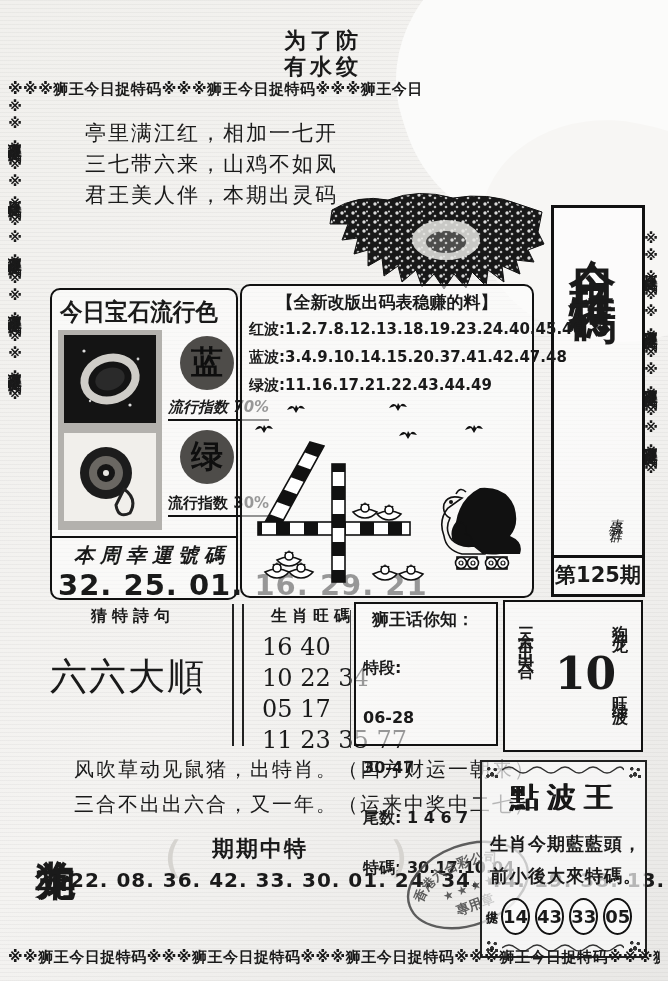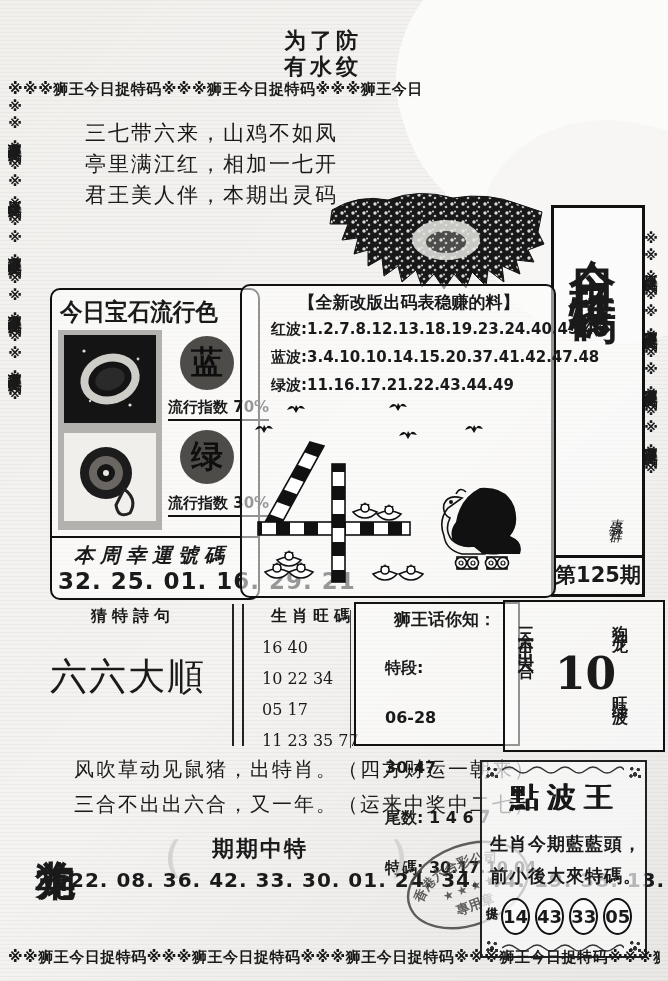--- a/index.html
+++ b/index.html
@@ -12,43 +12,43 @@
     border-radius:50% 40% 55% 60%;transform:rotate(-18deg);}
   .swoosh2{position:absolute;left:480px;top:120px;width:260px;height:220px;background:#f7f6f4;
     border-radius:55% 45% 50% 50%;transform:rotate(12deg);}
   .abs{position:absolute;}
   .serif{font-family:"DejaVu Serif","Liberation Serif",serif;}
   .vtext{writing-mode:vertical-rl;text-orientation:upright;}
   .edge{font-size:14px;font-weight:bold;letter-spacing:1px;line-height:1;}
   .hstrip{font-size:15px;font-weight:bold;letter-spacing:0.5px;white-space:nowrap;overflow:hidden;}
   .topnote{font-size:22px;font-weight:bold;letter-spacing:4px;}
   .poem{font-size:21px;line-height:31px;letter-spacing:2px;white-space:nowrap;}
-  .box{border:2px solid #111;background:rgba(255,255,255,0.55);padding-left:22px;}
+  .box{border:2px solid #111;background:rgba(255,255,255,0.55);}
   .round{border-radius:10px;}
   
   .banner{border:3px solid #111;background:rgba(255,255,255,0.6);}
   .banner-title{font-size:47px;font-weight:bold;letter-spacing:10px;line-height:1;}
   .banner-sub{font-size:13px;font-style:italic;letter-spacing:4px;}
   .issue-cell{border-top:3px solid #111;font-size:21px;font-weight:bold;text-align:center;line-height:34px;}
   
   .gem-title{font-size:24px;font-weight:bold;letter-spacing:0;white-space:nowrap;transform:scaleX(.94);transform-origin:left;}
   .gem-panel{background:#b3b1ad;}
   .gem-photo{position:absolute;left:6px;width:92px;height:88px;}
   .wave-circle{position:absolute;width:54px;height:54px;border-radius:50%;background:#4e4c49;
     display:flex;align-items:center;justify-content:center;font-size:32px;font-weight:bold;color:#0e0e0e;}
   .pop-index{position:absolute;font-size:15px;font-weight:bold;border-bottom:2px solid #111;padding-bottom:2px;white-space:nowrap;}
   .lucky-title{font-size:20px;font-weight:bold;font-style:italic;letter-spacing:6px;white-space:nowrap;}
-  .lucky-nums{font-size:23px;font-weight:bold;letter-spacing:1px;white-space:nowrap;}
+  .lucky-nums{font-size:29px;font-weight:bold;letter-spacing:1px;white-space:nowrap;}
   
   .code-head{font-size:17px;font-weight:bold;text-align:center;white-space:nowrap;}
   .wave-line{font-size:15px;font-weight:bold;white-space:nowrap;}
   
   .tbl-head{font-size:16px;font-weight:bold;letter-spacing:5px;white-space:nowrap;margin-left:9px;}
   .big-phrase{font-size:37px;letter-spacing:2px;white-space:nowrap;}
-  .sheng-rows{font-size:16px;line-height:31px;white-space:nowrap;}
+  .sheng-rows{font-size:24px;line-height:31px;white-space:nowrap;}
   .dbl-rule{width:2px;background:#222;}
   
   .tips-head{font-size:17px;font-weight:bold;white-space:nowrap;}
   .tips-row{font-size:16px;font-weight:bold;line-height:26px;white-space:nowrap;margin-top:24px;}
   
   .combo-v{font-size:16px;font-weight:bold;letter-spacing:6px;}
   .combo-num{font-size:44px;font-weight:bold;}
   
   .verse{font-size:20px;letter-spacing:2px;white-space:nowrap;}
   
@@ -81,22 +81,22 @@
 
   <div class="abs topnote serif" style="left:284px;top:26px;">为了防</div>
   <div class="abs topnote serif" style="left:284px;top:52px;">有水纹</div>
 
   <div class="abs hstrip" style="left:8px;top:80px;width:428px;">※※※狮王今日捉特码※※※狮王今日捉特码※※※狮王今日</div>
 
   <div class="abs vtext edge" style="left:8px;top:98px;height:860px;overflow:hidden;">※※狮王今日捉特码※※※今日捉特码※※※狮王今日捉特码※※※狮王今日捉特码※※※狮王今日捉特码※※</div>
   <div class="abs vtext edge" style="left:644px;top:230px;height:745px;overflow:hidden;">※※今日捉特码※※※狮王今日捉特码※※※狮王今日捉特码※※※狮王今日捉特码※※</div>
 
   <div class="abs serif" style="left:85px;top:118px;">
+    <div class="poem">亭里满江红，相加一七开</div>
     <div class="poem">三七带六来，山鸡不如凤</div>
-    <div class="poem">亭里满江红，相加一七开</div>
     <div class="poem">君王美人伴，本期出灵码</div>
   </div>
 
   <svg class="abs" style="left:328px;top:192px;" width="218" height="100" viewBox="0 0 218 100">
     <defs>
       <pattern id="fur" width="11" height="9" patternUnits="userSpaceOnUse">
         <rect width="11" height="9" fill="#181818"></rect>
         <circle cx="3" cy="3" r="1.7" fill="#dcdcdc"></circle>
         <circle cx="8" cy="6" r="1.3" fill="#bdbdbd"></circle>
         <circle cx="6" cy="1.5" r="0.9" fill="#efefef"></circle>
@@ -130,34 +130,34 @@
         <circle cx="42" cy="40" r="26" fill="#1c1c1c"></circle>
         <circle cx="42" cy="40" r="17" fill="#6a6762"></circle>
         <circle cx="42" cy="40" r="9" fill="#151515"></circle>
         <circle cx="42" cy="40" r="3" fill="#e8e6e2"></circle>
         <path d="M60,56 Q74,66 66,80 Q54,86 52,72 Z" fill="none" stroke="#222" stroke-width="3"></path>
       </svg>
     </div>
     <div class="wave-circle serif" style="left:128px;top:46px;">
       <span>蓝</span>
     </div>
-    <div class="pop-index" style="left:116px;top:108px;">流行指数 70%</div>
+    <div class="pop-index" style="left:116px;top:108px;font-style:italic;">流行指数 70%</div>
     <div class="wave-circle serif" style="left:128px;top:140px;">
       <span>绿</span>
     </div>
     <div class="pop-index" style="left:116px;top:204px;">流行指数 30%</div>
     <div class="abs" style="left:0;top:246px;width:100%;border-top:2px solid #111;"></div>
     <div class="abs lucky-title serif" style="left:22px;top:252px;">本周幸運號碼</div>
     <div class="abs lucky-nums" style="left:6px;top:278px;">32. 25. 01. 16. 29. 21</div>
   </div>
 
   <div class="abs box round" style="left:240px;top:284px;width:290px;height:310px;">
     <div class="code-head" style="margin-top:5px;">【全新改版出码表稳赚的料】</div>
     <div class="wave-line" style="margin:6px 0 0 7px;">红波:1.2.7.8.12.13.18.19.23.24.40.45.46</div>
-    <div class="wave-line" style="margin:9px 0 0 7px;">蓝波:3.4.10.10.14.15.20.37.41.42.47.48</div>
+    <div class="wave-line" style="margin:9px 0 0 7px;">蓝波:3.4.9.10.14.15.20.37.41.42.47.48</div>
     <div class="wave-line" style="margin:9px 0 0 7px;">绿波:11.16.17.21.22.43.44.49</div>
 
     <svg style="position:absolute;left:6px;bottom:4px;" width="276" height="190" viewBox="0 0 276 190">
       <defs>
         <pattern id="stH" width="28" height="16" patternUnits="userSpaceOnUse">
           <rect width="28" height="16" fill="#fff"></rect>
             <rect width="14" height="16" fill="#111"></rect>
         </pattern>
         <pattern id="stV" width="16" height="28" patternUnits="userSpaceOnUse">
           <rect width="16" height="28" fill="#fff"></rect>
@@ -275,21 +275,21 @@
     <div class="corner-orn" style="right:2px;bottom:2px;"></div>
     <svg class="abs" style="left:20px;top:4px;" width="122" height="8" viewBox="0 0 122 8">
       <path class="wavy" d="M0,4 q7,-6 14,0 t14,0 t14,0 t14,0 t14,0 t14,0 t14,0 t14,0 t10,0"></path>
     </svg>
     <svg class="abs" style="left:20px;bottom:4px;" width="122" height="8" viewBox="0 0 122 8">
       <path class="wavy" d="M0,4 q7,-6 14,0 t14,0 t14,0 t14,0 t14,0 t14,0 t14,0 t14,0 t10,0"></path>
     </svg>
     <div class="wk-title serif" style="margin:16px 0 0 28px;">點波王</div>
     <div class="wk-line serif" style="margin:14px 0 0 8px;">生肖今期藍藍頭，</div>
     <div class="wk-line serif" style="margin:8px 0 0 8px;">前小後大來特碼。</div>
-    <div style="display:flex;align-items:flex-start;margin:10px 12px 0 4px;">
+    <div style="display:flex;align-items:center;margin:10px 12px 0 4px;">
       <span class="vtext wk-provide" style="height:30px;margin-right:3px;">提供</span>
       <span class="wk-circle">14</span>
       <span class="wk-circle">43</span>
       <span class="wk-circle">33</span>
       <span class="wk-circle">05</span>
     </div>
   </div>
 
   <div class="abs hstrip" style="left:8px;top:948px;width:652px;">※※狮王今日捉特码※※※狮王今日捉特码※※※狮王今日捉特码※※※狮王今日捉特码※※※狮王今日捉特码※※</div>
 </div>

